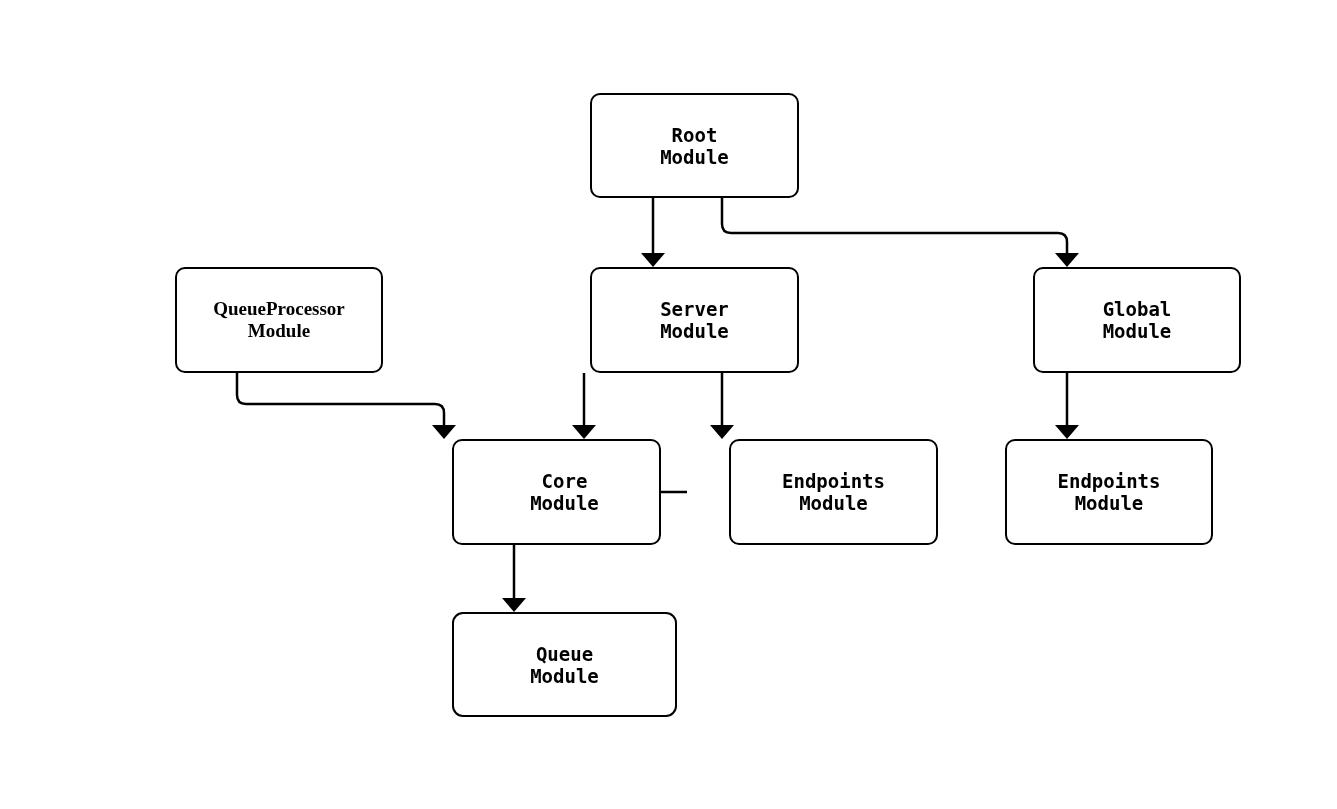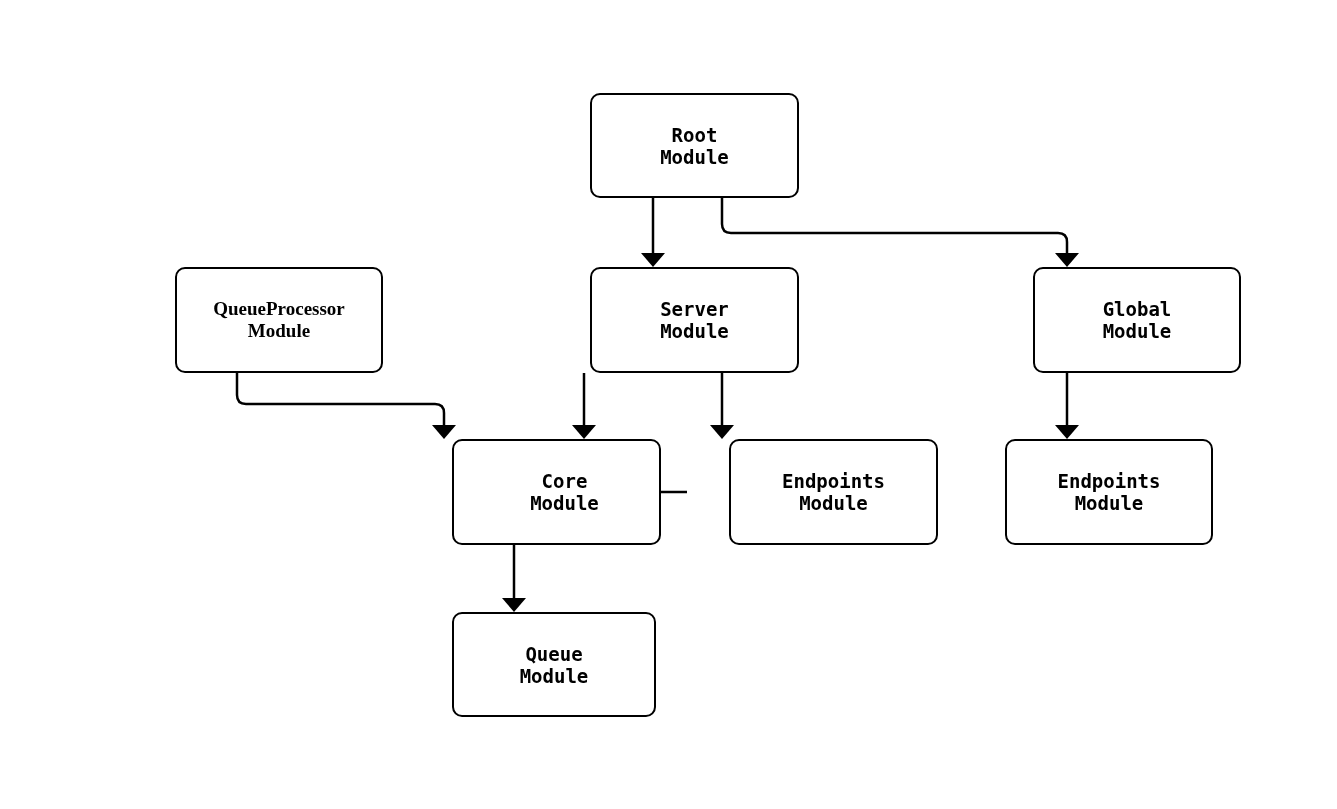--- a/index.html
+++ b/index.html
@@ -89,18 +89,18 @@
         <span class="label-line">Module</span>
       </div>
       <div class="node" style="left: 687px; top: 439px; width: 209px; height: 106px;">
         <span class="label-line">Endpoints</span>
         <span class="label-line">Module</span>
       </div>
       <div class="node" style="left: 963px; top: 439px; width: 208px; height: 106px;">
         <span class="label-line">Endpoints</span>
         <span class="label-line">Module</span>
       </div>
-      <div class="node" style="left: 410px; top: 612px; width: 204px; height: 105px;">
+      <div class="node" style="left: 410px; top: 612px; width: 225px; height: 105px; border-radius: 11px;">
         <span class="label-line">Queue</span>
         <span class="label-line">Module</span>
       </div>
     </div>
 </div>
 
 </body></html>

